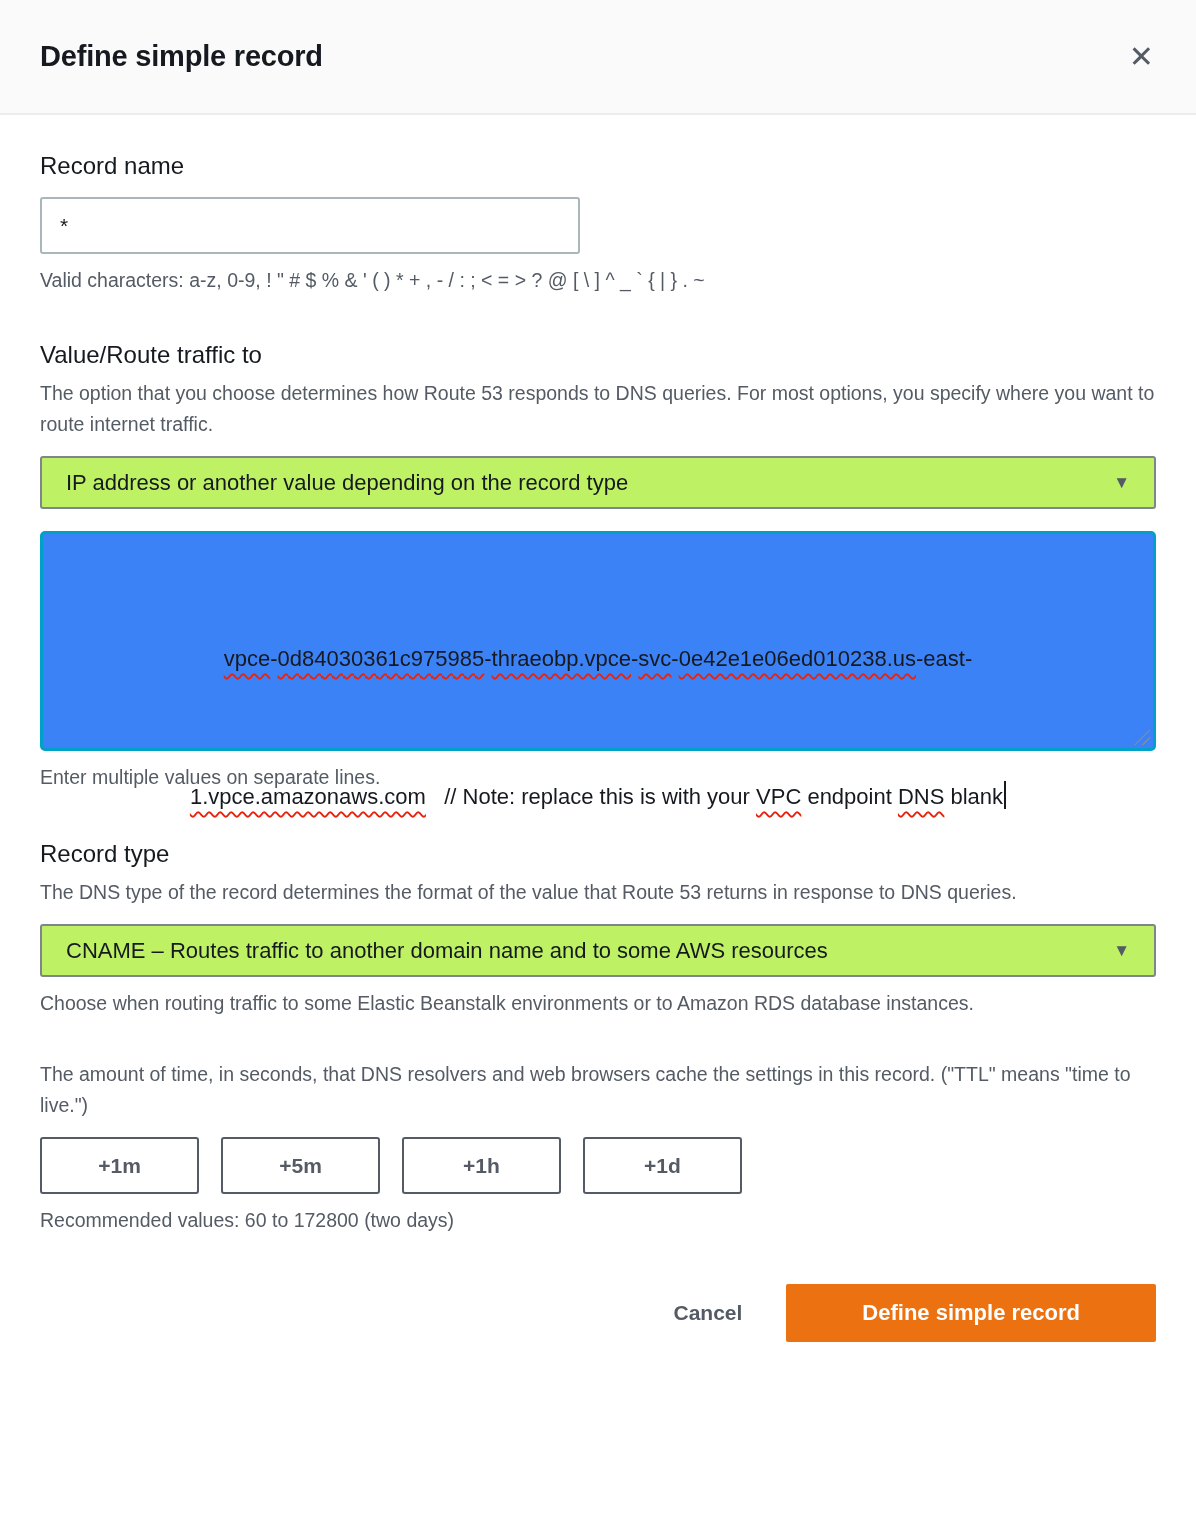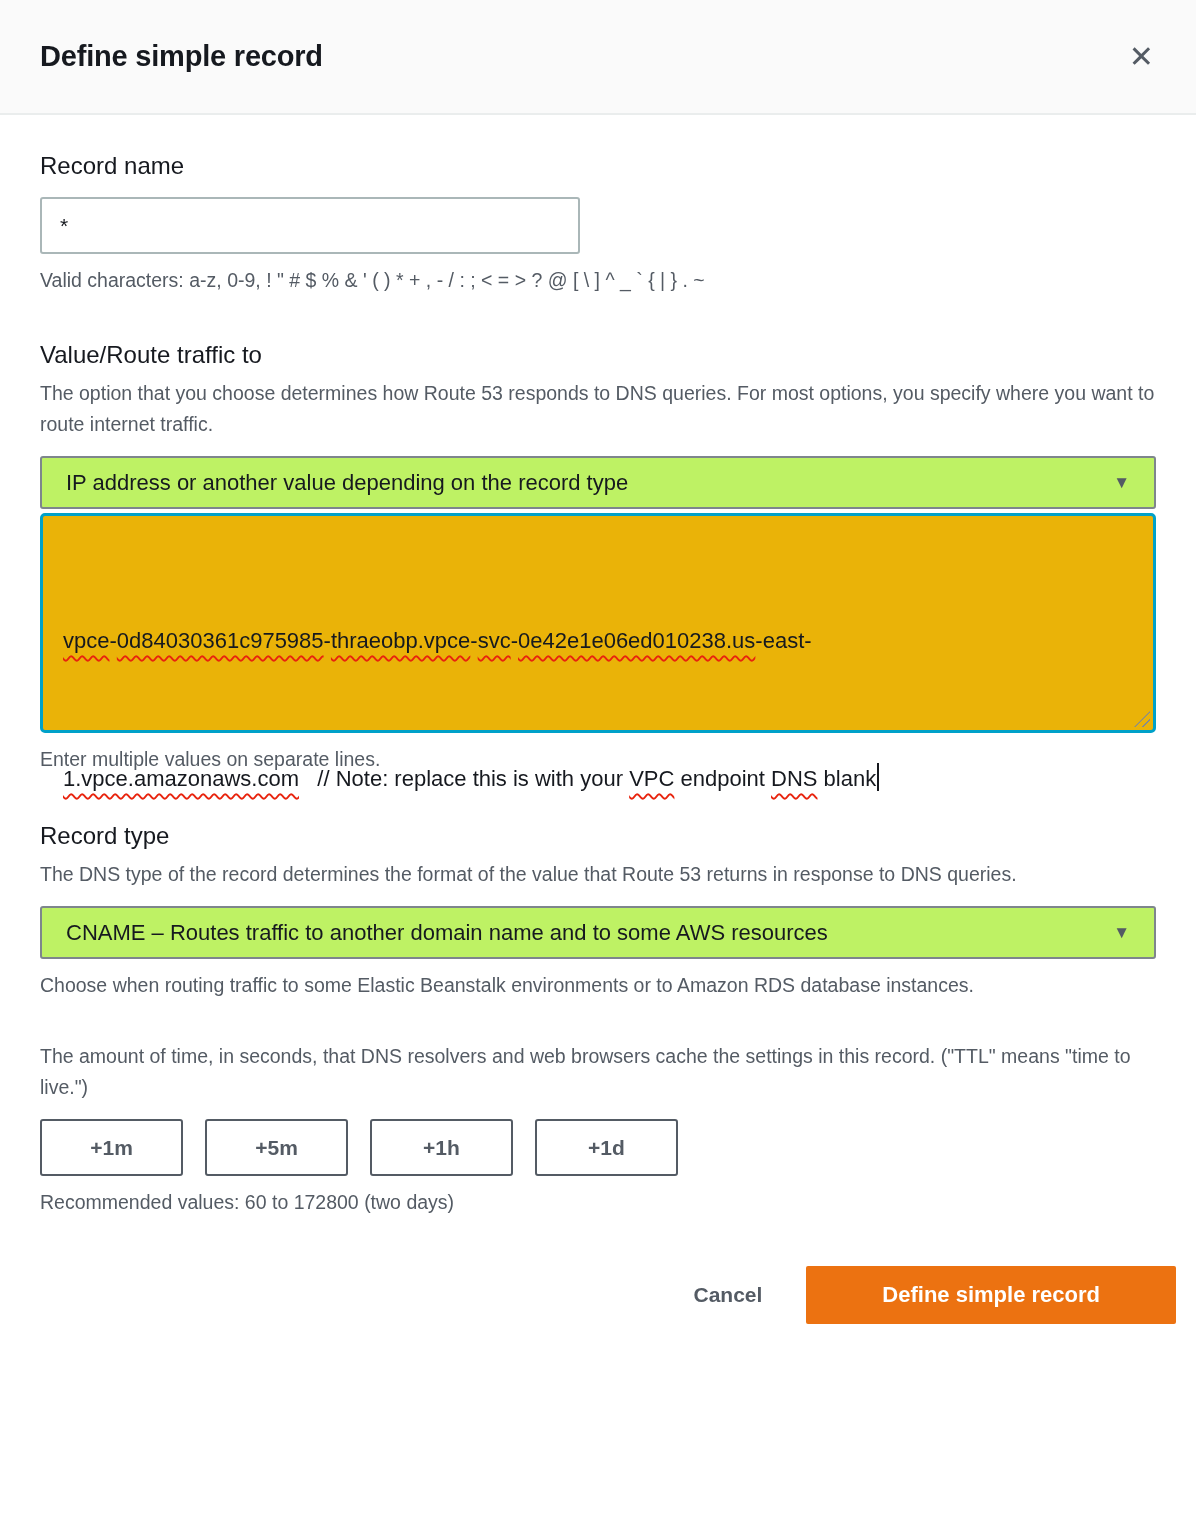--- a/index.html
+++ b/index.html
@@ -107,32 +107,33 @@
   .select-text { font-size: 22px; color: #16191f; }
   .select-caret {
     color: #545b64;
     font-size: 17px;
     line-height: 1;
   }
 
   
   .value-area {
     position: relative;
-    margin-top: 4px;
+    margin-top: 22px;
     height: 220px;
     border: 3px solid #00a1c9;
     border-radius: 5px;
-    background: #eab308;
+    background: #3b82f6;
     padding: 10px 20px;
     font-size: 22px;
     line-height: 46px;
     color: #16191f;
     white-space: pre-wrap;
     overflow-wrap: anywhere;
     cursor: text;
+    text-align: center;
   }
   .squiggle {
     text-decoration-line: underline;
     text-decoration-style: wavy;
     text-decoration-color: #e8230d;
     text-decoration-thickness: 2px;
     text-underline-offset: 7px;
     text-decoration-skip-ink: none;
   }
   .caret {
@@ -156,40 +157,40 @@
 
   
   .ttl-row {
     display: flex;
     align-items: center;
     gap: 22px;
     margin-top: 16px;
   }
   .ttl-input { width: 247px; font-size: 22px; }
   .ttl-btn {
-    width: 143px;
+    width: 159px;
     height: 57px;
     background: #fff;
     border: 2px solid #545b64;
     border-radius: 3px;
     font-family: "Liberation Sans", "DejaVu Sans", sans-serif;
     font-size: 21px;
     font-weight: 700;
     color: #545b64;
     cursor: pointer;
   }
 
   
   .modal-footer {
     display: flex;
     justify-content: flex-end;
     align-items: center;
     gap: 44px;
     margin-top: 52px;
-    padding: 0 20px 16px 0;
+    padding: 0 40px 16px 0;
   }
   .cancel-link {
     font-size: 21px;
     font-weight: 700;
     color: #545b64;
     cursor: pointer;
   }
   .primary-btn {
     height: 58px;
     padding: 0 76px;

